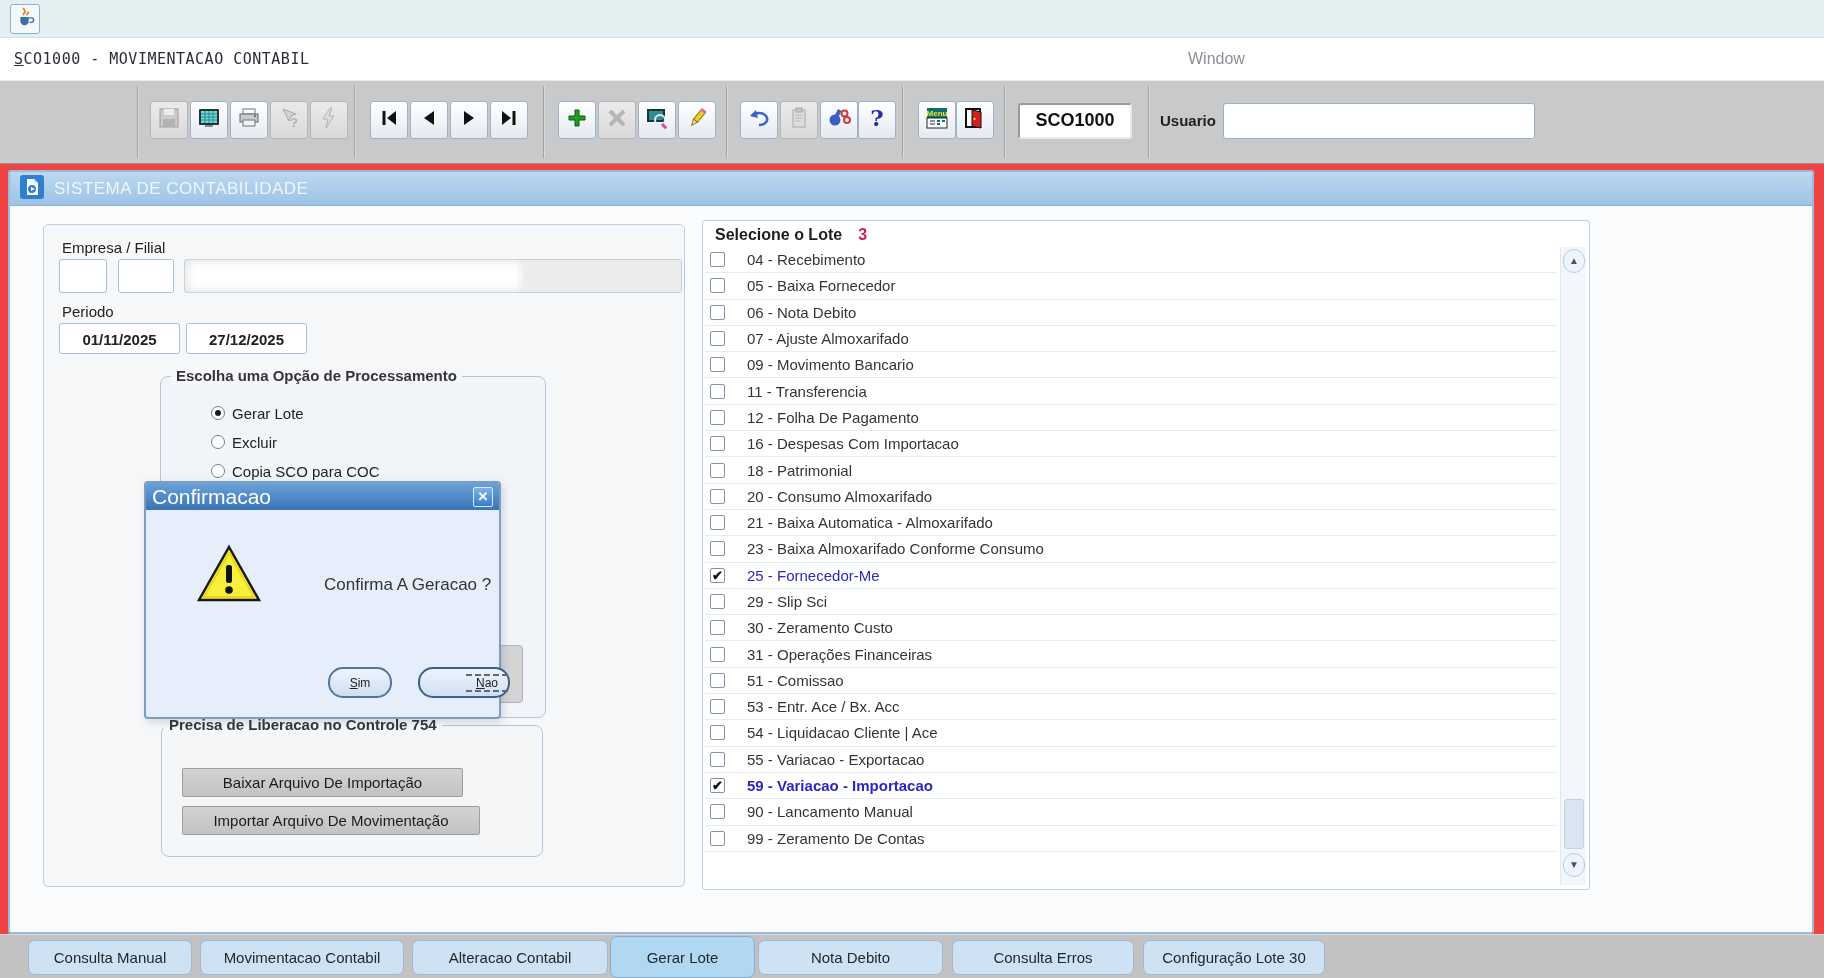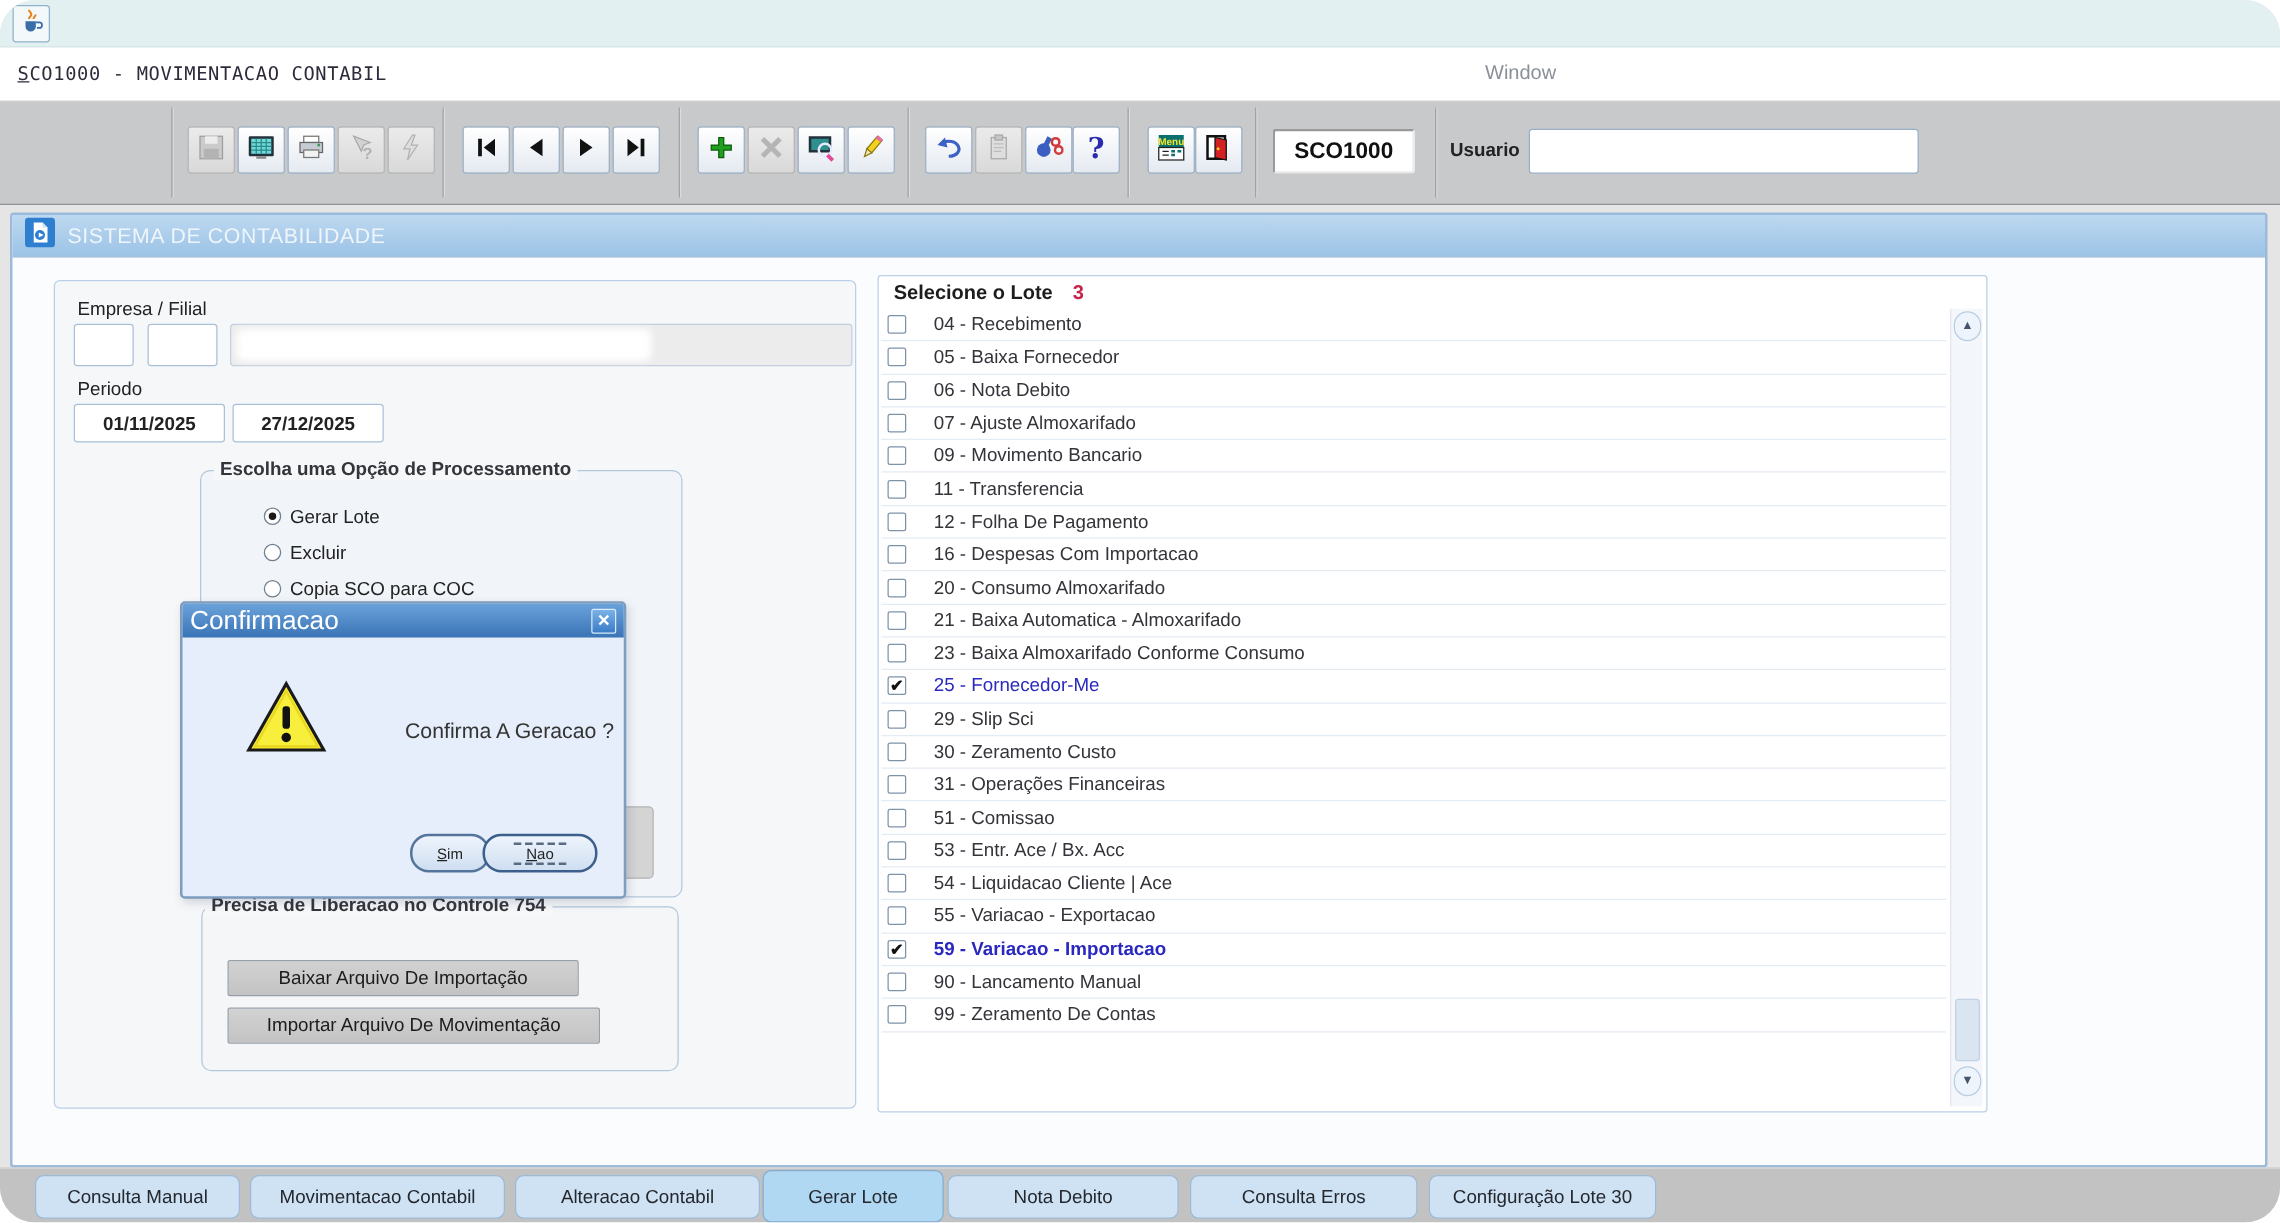--- a/index.html
+++ b/index.html
@@ -1,18 +1,18 @@
 <!DOCTYPE html>
 <html><head>
 <meta charset="utf-8">
 <style>
   * { margin:0; padding:0; box-sizing:border-box; }
   html,body { width:1824px; height:978px; }
   body { font-family:"Liberation Sans",sans-serif; background:#fff; overflow:hidden; }
-  #screen { position:relative; width:1824px; height:978px; background:#e5e5e5; overflow:hidden;border-radius:28px; }
+  #screen { position:relative; width:1824px; height:978px; background:#ef4444; overflow:hidden; }
 
   
   .top-strip { position:absolute; left:0; top:0; width:100%; height:38px; background:#e2f0f1; border-bottom:1px solid #d2e3e5; }
   .java-btn { position:absolute; left:10px; top:4px; width:30px; height:30px; background:#f3f8fb; border:1px solid #8fb2cc; border-radius:3px; display:flex; align-items:center; justify-content:center; }
 
   .menu-bar { position:absolute; left:0; top:38px; width:100%; height:42px; background:#ffffff; }
   .menu-title { position:absolute; left:14px; top:0; height:42px; line-height:42px; font-family:"DejaVu Sans Mono",monospace; font-size:15px; color:#2b2b3a; letter-spacing:.5px; cursor:default; }
   .menu-title::first-letter { text-decoration:underline; }
   .window-menu { position:absolute; left:1188px; top:0; height:42px; line-height:42px; color:#8a9098; font-size:16px; cursor:default; }
 
@@ -52,21 +52,21 @@
   .dialog { position:absolute; left:100px; top:256px; width:357px; height:238px; border:2px solid #7e9cbe; border-radius:4px; background:#e5eefa; z-index:20; box-shadow:2px 3px 8px rgba(40,60,90,.18); }
   .dlg-title { height:27px; background:linear-gradient(#6aa2da,#3a74b6); display:flex; align-items:center; padding:0 6px; border-radius:2px 2px 0 0; }
   .dlg-title-text { color:#fff; font-size:21px; }
   .dlg-close { margin-left:auto; width:20px; height:20px; background:linear-gradient(#7ab2e8,#3a7cc8); border:1px solid #d8eafc; border-radius:2px; color:#fff; font-size:13px; font-weight:bold; text-align:center; line-height:18px; cursor:pointer; }
   .dlg-warning { position:absolute; left:50px; top:60px; }
   .dlg-msg { position:absolute; left:178px; top:92px; font-size:17px; color:#333; }
   .dlg-btn { position:absolute; top:184px; height:31px; background:linear-gradient(#eef4fc,#cfdff1); border:2px solid #54749c; border-radius:15px; font-size:12px; color:#222; display:flex; align-items:center; justify-content:center; cursor:pointer; }
   .dlg-btn .mn { display:block; }
   .dlg-btn .mn::first-letter { text-decoration:underline; }
   .dlg-btn.yes { left:182px; width:64px; }
-  .dlg-btn.no { left:240px; width:92px; border-color:#3c5f8c; }
+  .dlg-btn.no { left:272px; width:92px; border-color:#3c5f8c;justify-content:flex-end; }
   .dlg-btn.no .mn { border-top:2px dashed #5a6a80; border-bottom:2px dashed #5a6a80; padding:0 10px; }
 
   
   .panel-right { position:absolute; left:692px; top:48px; width:888px; height:670px; border:1px solid #bad0e6; border-radius:3px; background:#fff; }
   .lote-header { position:absolute; left:12px; top:2px; height:24px; line-height:24px; font-size:16px; font-weight:bold; color:#1d1d1d; }
   .lote-count { color:#c5254a; margin-left:16px; font-weight:bold; }
   .lote-list { position:absolute; left:2px; right:32px; top:26px; bottom:4px; overflow:hidden; }
   .lrow { height:26.3px; display:flex; align-items:center; border-bottom:1px solid #e3ebf3; cursor:pointer;gap:12px; }
   .cb { width:15px; height:15px; border:1.5px solid #7f93a8; border-radius:2px; background:#fff; margin-left:5px; font-size:13px; font-weight:bold; color:#111; line-height:13px; text-align:center; flex:0 0 15px; }
   .lbl { margin-left:10px; font-size:15px; color:#33343a; white-space:nowrap; }
@@ -364,20 +364,24 @@
         <div class="lrow">
             <span class="cb"></span>
             <span class="lbl">12 - Folha De Pagamento</span>
           </div>
         <div class="lrow">
             <span class="cb"></span>
             <span class="lbl">16 - Despesas Com Importacao</span>
           </div>
         <div class="lrow">
             <span class="cb"></span>
+            <span class="lbl">18 - Patrimonial</span>
+          </div>
+        <div class="lrow">
+            <span class="cb"></span>
             <span class="lbl">20 - Consumo Almoxarifado</span>
           </div>
         <div class="lrow">
             <span class="cb"></span>
             <span class="lbl">21 - Baixa Automatica - Almoxarifado</span>
           </div>
         <div class="lrow">
             <span class="cb"></span>
             <span class="lbl">23 - Baixa Almoxarifado Conforme Consumo</span>
           </div>

